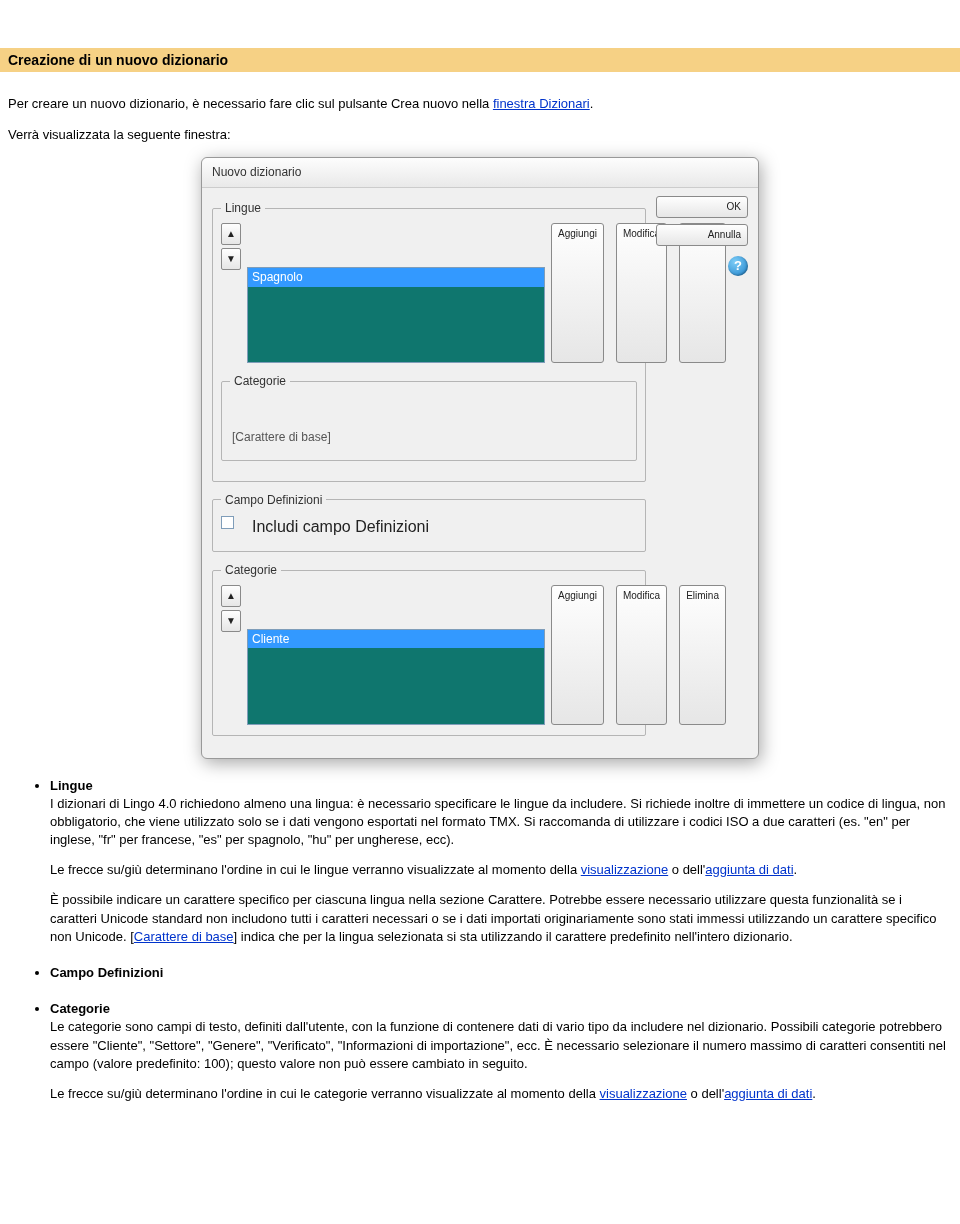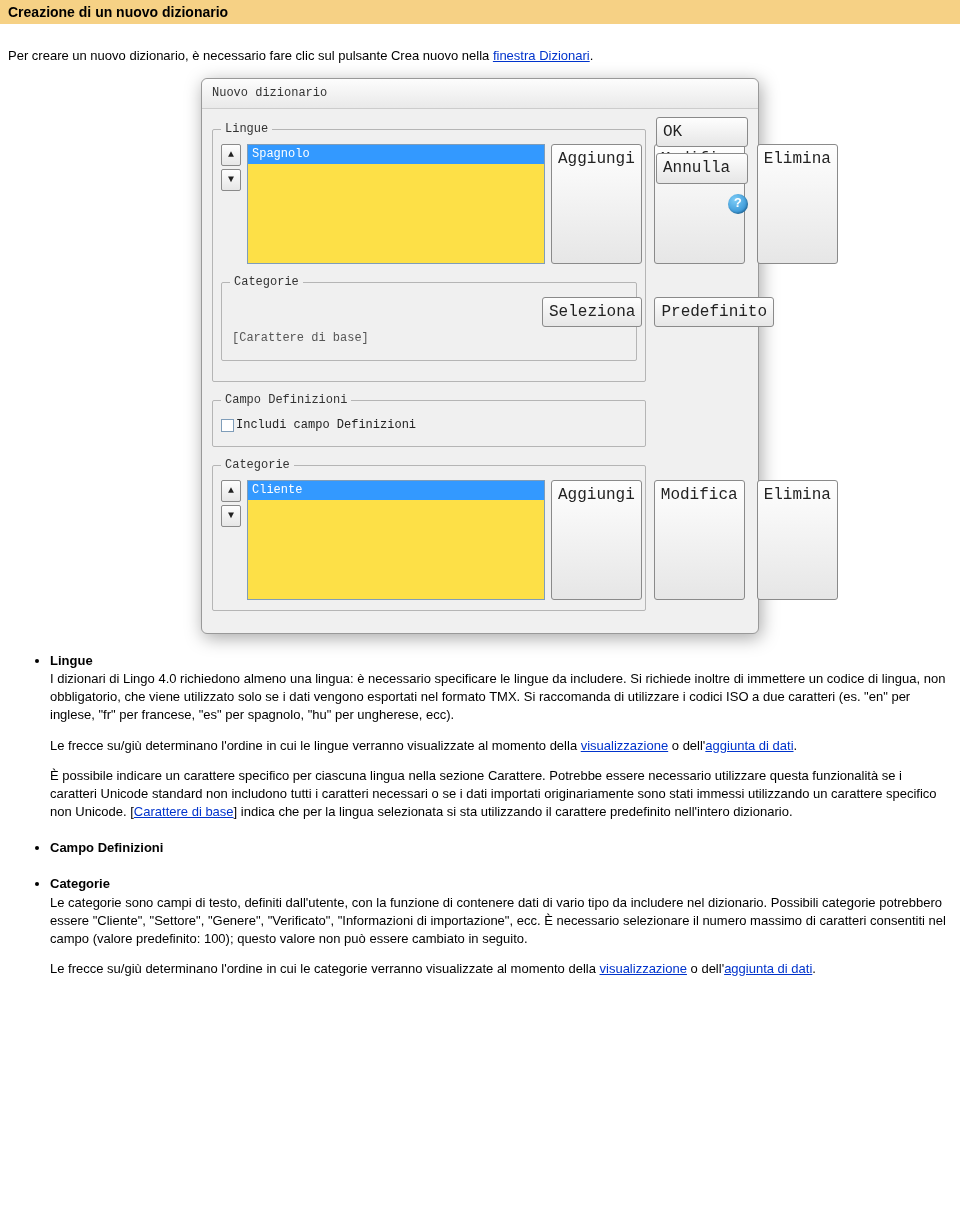--- a/index.html
+++ b/index.html
@@ -10,41 +10,42 @@
     font-size: 13px;
     background: #fff;
     color: #000;
     width: 960px;
   }
   .page-title-bar {
     background: #f6d185;
     padding: 4px 8px;
     font-weight: bold;
     font-size: 14px;
+    margin-top: 48px;
   }
   .content {
     padding: 10px 8px;
     line-height: 1.4;
   }
   a.doc-link {
     color: #0033cc;
   }
   .dialog-wrap {
     text-align: center;
     margin: 12px 0 18px 0;
   }
   .dialog {
     display: inline-block;
     width: 558px;
     background: #f0f0f0;
     border: 1px solid #999;
     border-radius: 6px;
     box-shadow: 2px 4px 18px rgba(0,0,0,0.35);
     text-align: left;
-    font-family: Liberation Mono, monospace;
+    font-family: Liberation Sans, sans-serif;
     font-size: 12px;
     color: #222;
   }
   .dialog-titlebar {
     padding: 6px 10px;
     font-size: 12px;
     color: #333;
     border-top-left-radius: 6px;
     border-top-right-radius: 6px;
     background: linear-gradient(#fdfdfd,#e9e9e9);
@@ -55,22 +56,22 @@
     padding: 8px 10px 12px 10px;
     gap: 10px;
   }
   .dialog-main { flex: 1; }
   .dialog-side { width: 92px; display: flex; flex-direction: column; gap: 6px; align-items: stretch; }
   .win-btn {
     background: linear-gradient(#fefefe,#e6e6e6);
     border: 1px solid #8a8a8a;
     border-radius: 3px;
     padding: 3px 6px;
-    font-size: 16px;
-    text-align: left;
+    font-size: 10px;
+    text-align: right;
     cursor: default;
     font-family: inherit;
   }
   .help-icon {
     align-self: flex-end;
     width: 20px; height: 20px;
     border-radius: 50%;
     background: radial-gradient(circle at 35% 30%, #7ecdf7, #1a7fc9);
     color: #fff;
     font-weight: bold;
@@ -103,24 +104,25 @@
     width: 20px; height: 22px;
     background: linear-gradient(#fefefe,#e6e6e6);
     border: 1px solid #8a8a8a;
     border-radius: 2px;
     font-size: 10px;
     line-height: 1;
     display: flex; align-items: center; justify-content: center;
   }
   .listbox {
     flex: 1;
-    height: 120px;
-    background: #fde047;
+    height: 96px;
+    background: #0f766e;
     border: 1px solid #7f9db9;
     overflow: hidden;
+    margin-top: 44px;
   }
   .listbox .sel {
     background: #3399ff;
     color: #fff;
     padding: 1px 4px;
     font-size: 12px;
   }
   .btn-col {
     display: flex;
     flex-direction: row;
@@ -134,23 +136,23 @@
   }
   .char-label {
     flex: 1;
     padding: 4px 2px;
     color: #555;
     font-size: 12px;
     margin-top: 29px;
   }
   .chk-row {
     display: flex;
-    align-items: center;
-    gap: 2px;
-    font-size: 12px;
+    align-items: flex-start;
+    gap: 18px;
+    font-size: 16px;
     padding: 2px 0;
   }
   .chk {
     width: 13px; height: 13px;
     border: 1px solid #7f9db9;
     background: #fff;
   }
   ul.doc-list {
     margin: 10px 0 0 0;
     padding-left: 42px;
@@ -166,20 +168,21 @@
 </head>
 <body>
 
 <div class="page-title-bar">Creazione di un nuovo dizionario</div>
 
 <div class="content">
 
   <p>
     <span>Per creare un nuovo dizionario, è necessario fare clic sul pulsante Crea nuovo nella </span><a href="#" class="doc-link">finestra Dizionari</a><span>.</span>
   </p>
+  <p>Verrà visualizzata la seguente finestra:</p>
 
   <div class="dialog-wrap">
     <div class="dialog">
       <div class="dialog-titlebar">Nuovo dizionario</div>
       <div class="dialog-body">
         <div class="dialog-main">
 
           <fieldset class="grp">
             <legend>Lingue</legend>
             <div class="listbox-row">
@@ -198,24 +201,20 @@
                 <div class="win-btn">Aggiungi</div>
                 <div class="win-btn">Modifica</div>
                 <div class="win-btn">Elimina</div>
               </div>
             </div>
 
             <fieldset class="grp" style="margin-top:10px;">
               <legend>Categorie</legend>
               <div class="char-row">
                 <div class="char-label">[Carattere di base]</div>
-                <div class="btn-col">
-                  <div class="win-btn">Seleziona</div>
-                  <div class="win-btn">Predefinito</div>
-                </div>
               </div>
             </fieldset>
           </fieldset>
 
           <fieldset class="grp">
             <legend>Campo Definizioni</legend>
             <div class="chk-row">
               <div class="chk"></div>
               <span>Includi campo Definizioni</span>
             </div>

